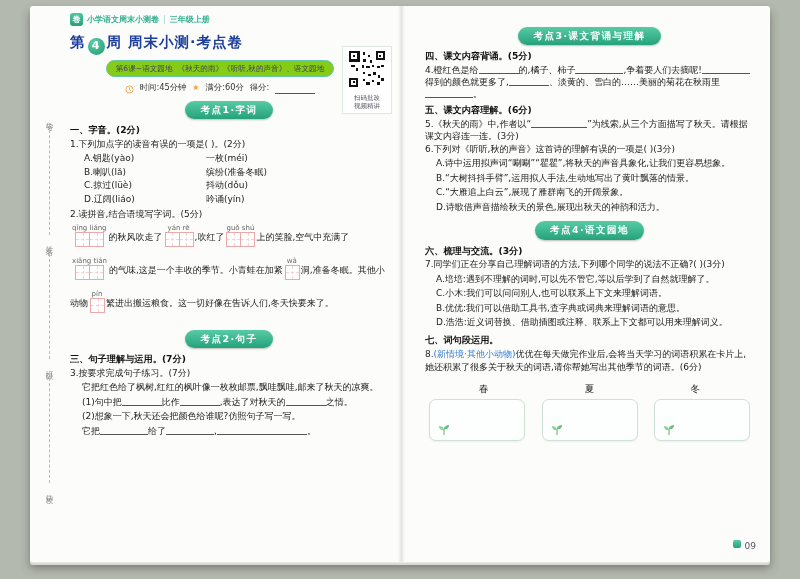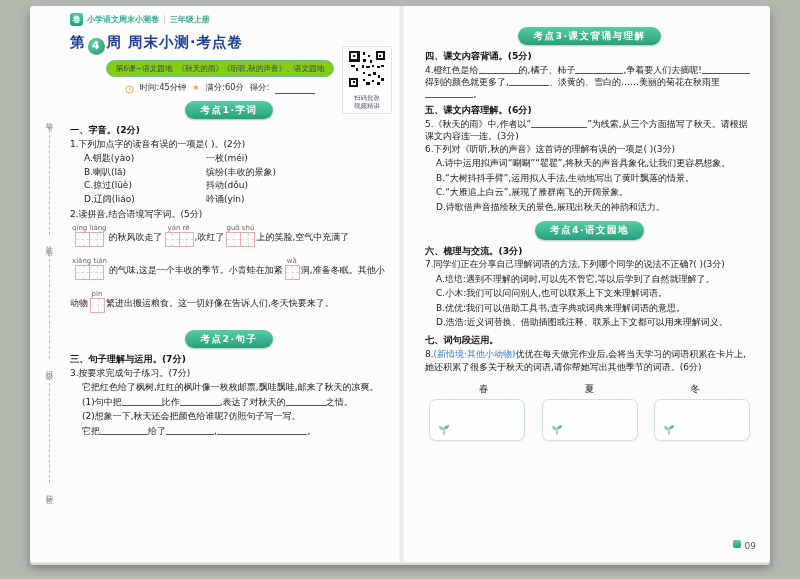--- a/index.html
+++ b/index.html
@@ -133,21 +133,21 @@
     </div>
 
     <div class="kd">考点1·字词</div>
 
     <div class="hh">一、字音。(2分)</div>
     <div class="qline">1.下列加点字的读音有误的一项是(  )。(2分)</div>
     <div class="optgrid">
       <span>A.钥匙(yào)</span>
       <span>一枚(méi)</span>
       <span>B.喇叭(lǎ)</span>
-      <span>缤纷(丰收的景象)</span>
+      <span>缤纷(准备冬眠)</span>
       <span>C.掠过(lüè)</span>
       <span>抖动(dǒu)</span>
       <span>D.辽阔(liáo)</span>
       <span>吟诵(yín)</span>
     </div>
 
     <div class="qline">2.读拼音,结合语境写字词。(5分)</div>
 
     <p class="fillpara">
       <span class="pygrid"><span class="py">qīng liáng</span><span class="boxes">

